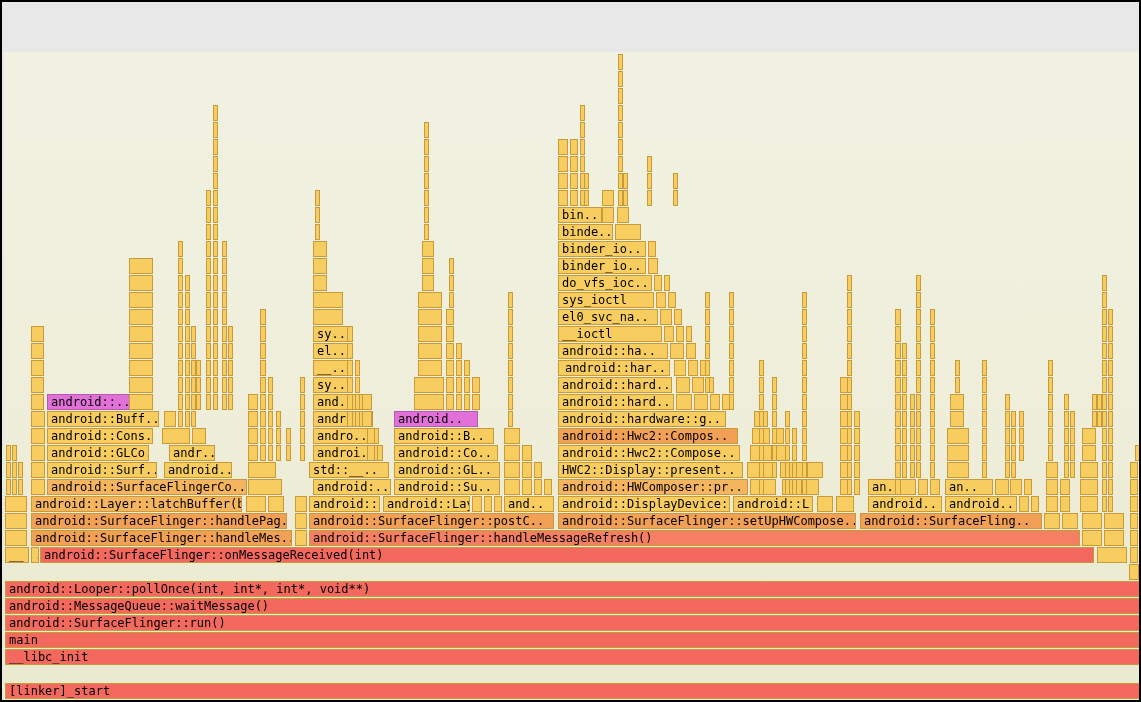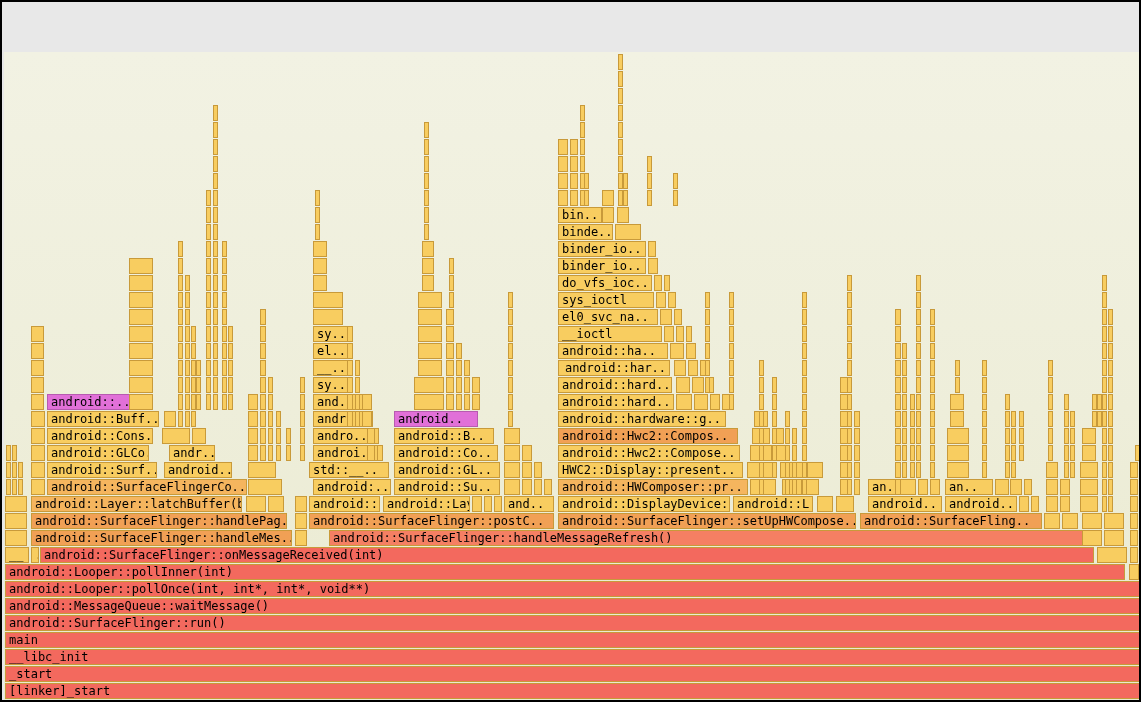--- a/index.html
+++ b/index.html
@@ -20,32 +20,30 @@
   .fbox{position:absolute;height:16px;box-sizing:border-box;border:1px solid #c89a3a;
         font:12px/13px "DejaVu Sans Mono",monospace;color:#000;overflow:hidden;
         white-space:nowrap;padding:1px 0 0 3px;cursor:pointer;}
 </style>
 </head>
 <body>
 
 <div class="page">
   <div class="canvas">
       <div class="fbox" style="left: 1px; top: 631px; width: 1135px; background: rgb(243, 105, 94); border-color: rgb(200, 154, 58);">[linker]_start</div>
-      <div class="fbox" style="left: 1px; top: 614px; width: 1135px; background: rgb(243, 105, 94); border-color: rgb(200, 154, 58);">_start</div>
       <div class="fbox" style="left: 1px; top: 597px; width: 1135px; background: rgb(243, 105, 94); border-color: rgb(200, 154, 58);">__libc_init</div>
       <div class="fbox" style="left: 1px; top: 580px; width: 1135px; background: rgb(243, 105, 94); border-color: rgb(200, 154, 58);">main</div>
       <div class="fbox" style="left: 1px; top: 563px; width: 1135px; background: rgb(243, 105, 94); border-color: rgb(200, 154, 58);">android::SurfaceFlinger::run()</div>
       <div class="fbox" style="left: 1px; top: 546px; width: 1135px; background: rgb(243, 105, 94); border-color: rgb(200, 154, 58);">android::MessageQueue::waitMessage()</div>
       <div class="fbox" style="left: 1px; top: 529px; width: 1135px; background: rgb(243, 105, 94); border-color: rgb(200, 154, 58);">android::Looper::pollOnce(int, int*, int*, void**)</div>
-      <div class="fbox" style="left: 1px; top: 512px; width: 1120px; background: rgb(243, 105, 94); border-color: rgb(200, 154, 58);">android::Looper::pollInner(int)</div>
       <div class="fbox" style="left: 1px; top: 495px; width: 24px; background: rgb(248, 205, 96); border-color: rgb(200, 154, 58);">__</div>
       <div class="fbox" style="left: 27px; top: 495px; width: 8px; background: rgb(248, 205, 96); border-color: rgb(200, 154, 58);">.</div>
       <div class="fbox" style="left: 27px; top: 478px; width: 261px; background: rgb(241, 160, 85); border-color: rgb(200, 154, 58);">android::SurfaceFlinger::handleMes..</div>
       <div class="fbox" style="left: 36px; top: 495px; width: 1054px; background: rgb(243, 105, 94); border-color: rgb(200, 154, 58);">android::SurfaceFlinger::onMessageReceived(int)</div>
-      <div class="fbox" style="left: 305px; top: 478px; width: 771px; background: rgb(245, 127, 99); border-color: rgb(200, 154, 58); margin-left: 20px;">android::SurfaceFlinger::handleMessageRefresh()</div>
+      <div class="fbox" style="left: 305px; top: 478px; width: 771px; background: rgb(245, 127, 99); border-color: rgb(200, 154, 58);">android::SurfaceFlinger::handleMessageRefresh()</div>
       <div class="fbox" style="left: 27px; top: 461px; width: 256px; background: rgb(241, 160, 85); border-color: rgb(200, 154, 58);">android::SurfaceFlinger::handlePag..</div>
       <div class="fbox" style="left: 554px; top: 461px; width: 298px; background: rgb(241, 160, 85); border-color: rgb(200, 154, 58);">android::SurfaceFlinger::setUpHWCompose..</div>
       <div class="fbox" style="left: 305px; top: 461px; width: 245px; background: rgb(241, 160, 85); border-color: rgb(200, 154, 58);">android::SurfaceFlinger::postC..</div>
       <div class="fbox" style="left: 856px; top: 461px; width: 182px; background: rgb(241, 160, 85); border-color: rgb(200, 154, 58);">android::SurfaceFling..</div>
       <div class="fbox" style="left: 27px; top: 444px; width: 211px; background: rgb(245, 181, 94); border-color: rgb(200, 154, 58);">android::Layer::latchBuffer(b..</div>
       <div class="fbox" style="left: 305px; top: 444px; width: 71px; background: rgb(248, 205, 96); border-color: rgb(200, 154, 58);">android::..</div>
       <div class="fbox" style="left: 379px; top: 444px; width: 87px; background: rgb(248, 205, 96); border-color: rgb(200, 154, 58);">android::Lay..</div>
       <div class="fbox" style="left: 500px; top: 444px; width: 50px; background: rgb(248, 205, 96); border-color: rgb(200, 154, 58);">and..</div>
       <div class="fbox" style="left: 554px; top: 444px; width: 172px; background: rgb(248, 205, 96); border-color: rgb(200, 154, 58);">android::DisplayDevice:..</div>
       <div class="fbox" style="left: 729px; top: 444px; width: 80px; background: rgb(248, 205, 96); border-color: rgb(200, 154, 58);">android::L..</div>

